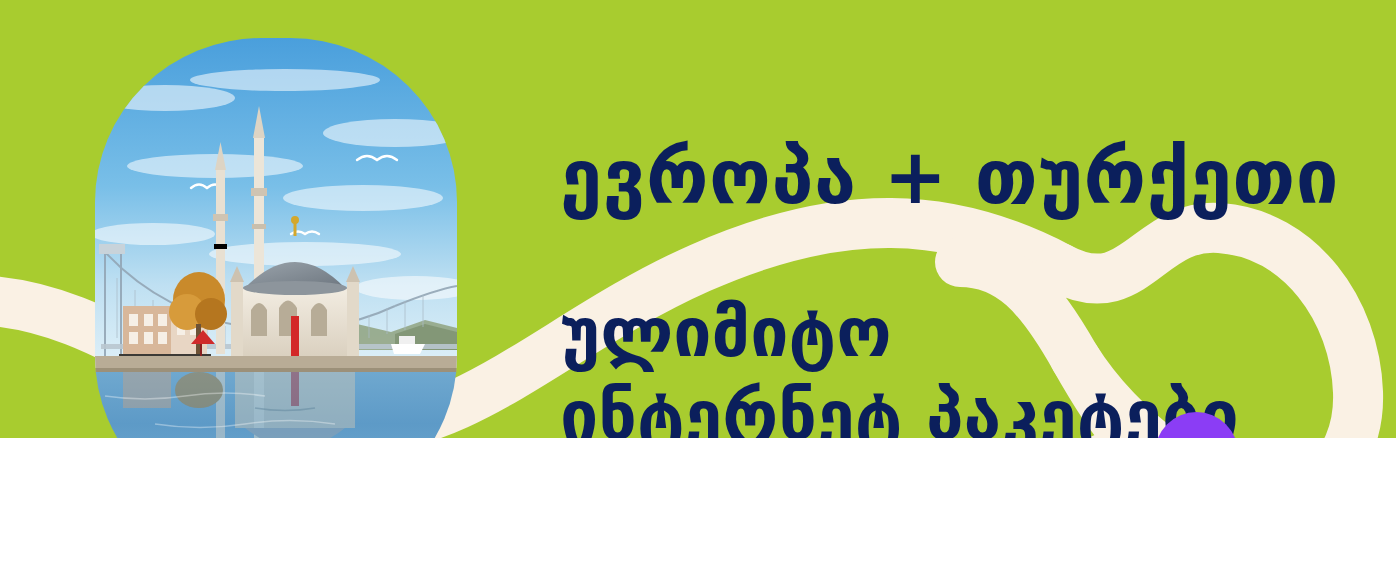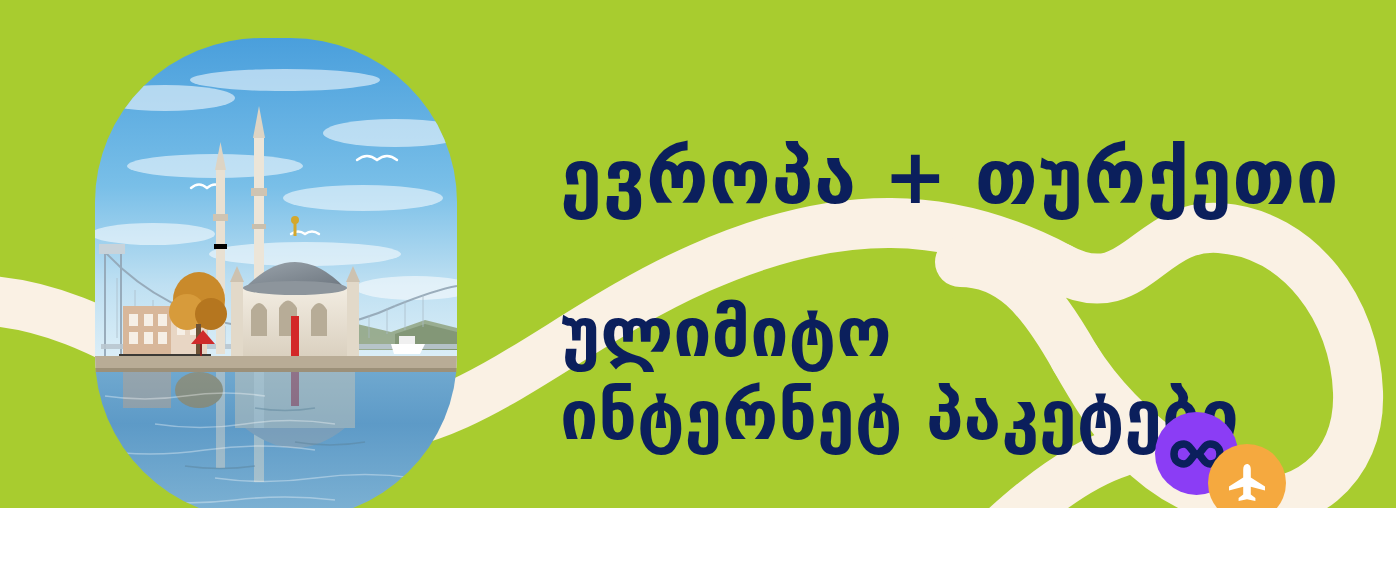--- a/index.html
+++ b/index.html
@@ -1,21 +1,21 @@
 <!DOCTYPE html>
 <html><head>
 <meta charset="utf-8">
 <style>
   * { margin:0; padding:0; box-sizing:border-box; }
   html, body {
     width:1396px; height:563px; overflow:hidden;
     font-family:"DejaVu Sans","Liberation Sans",sans-serif;
   }
   #banner {
-    position:relative; width:1396px; height:508px;
+    position:relative; width:1396px; height:438px;
     background:#a8cc2f; overflow:hidden;
   }
   #ribbon-layer {
     position:absolute; inset:0; width:1396px; height:563px;
     pointer-events:none;
   }
   
   #photo-blob {
     position:absolute; left:95px; top:38px;
     width:362px; height:482px;

